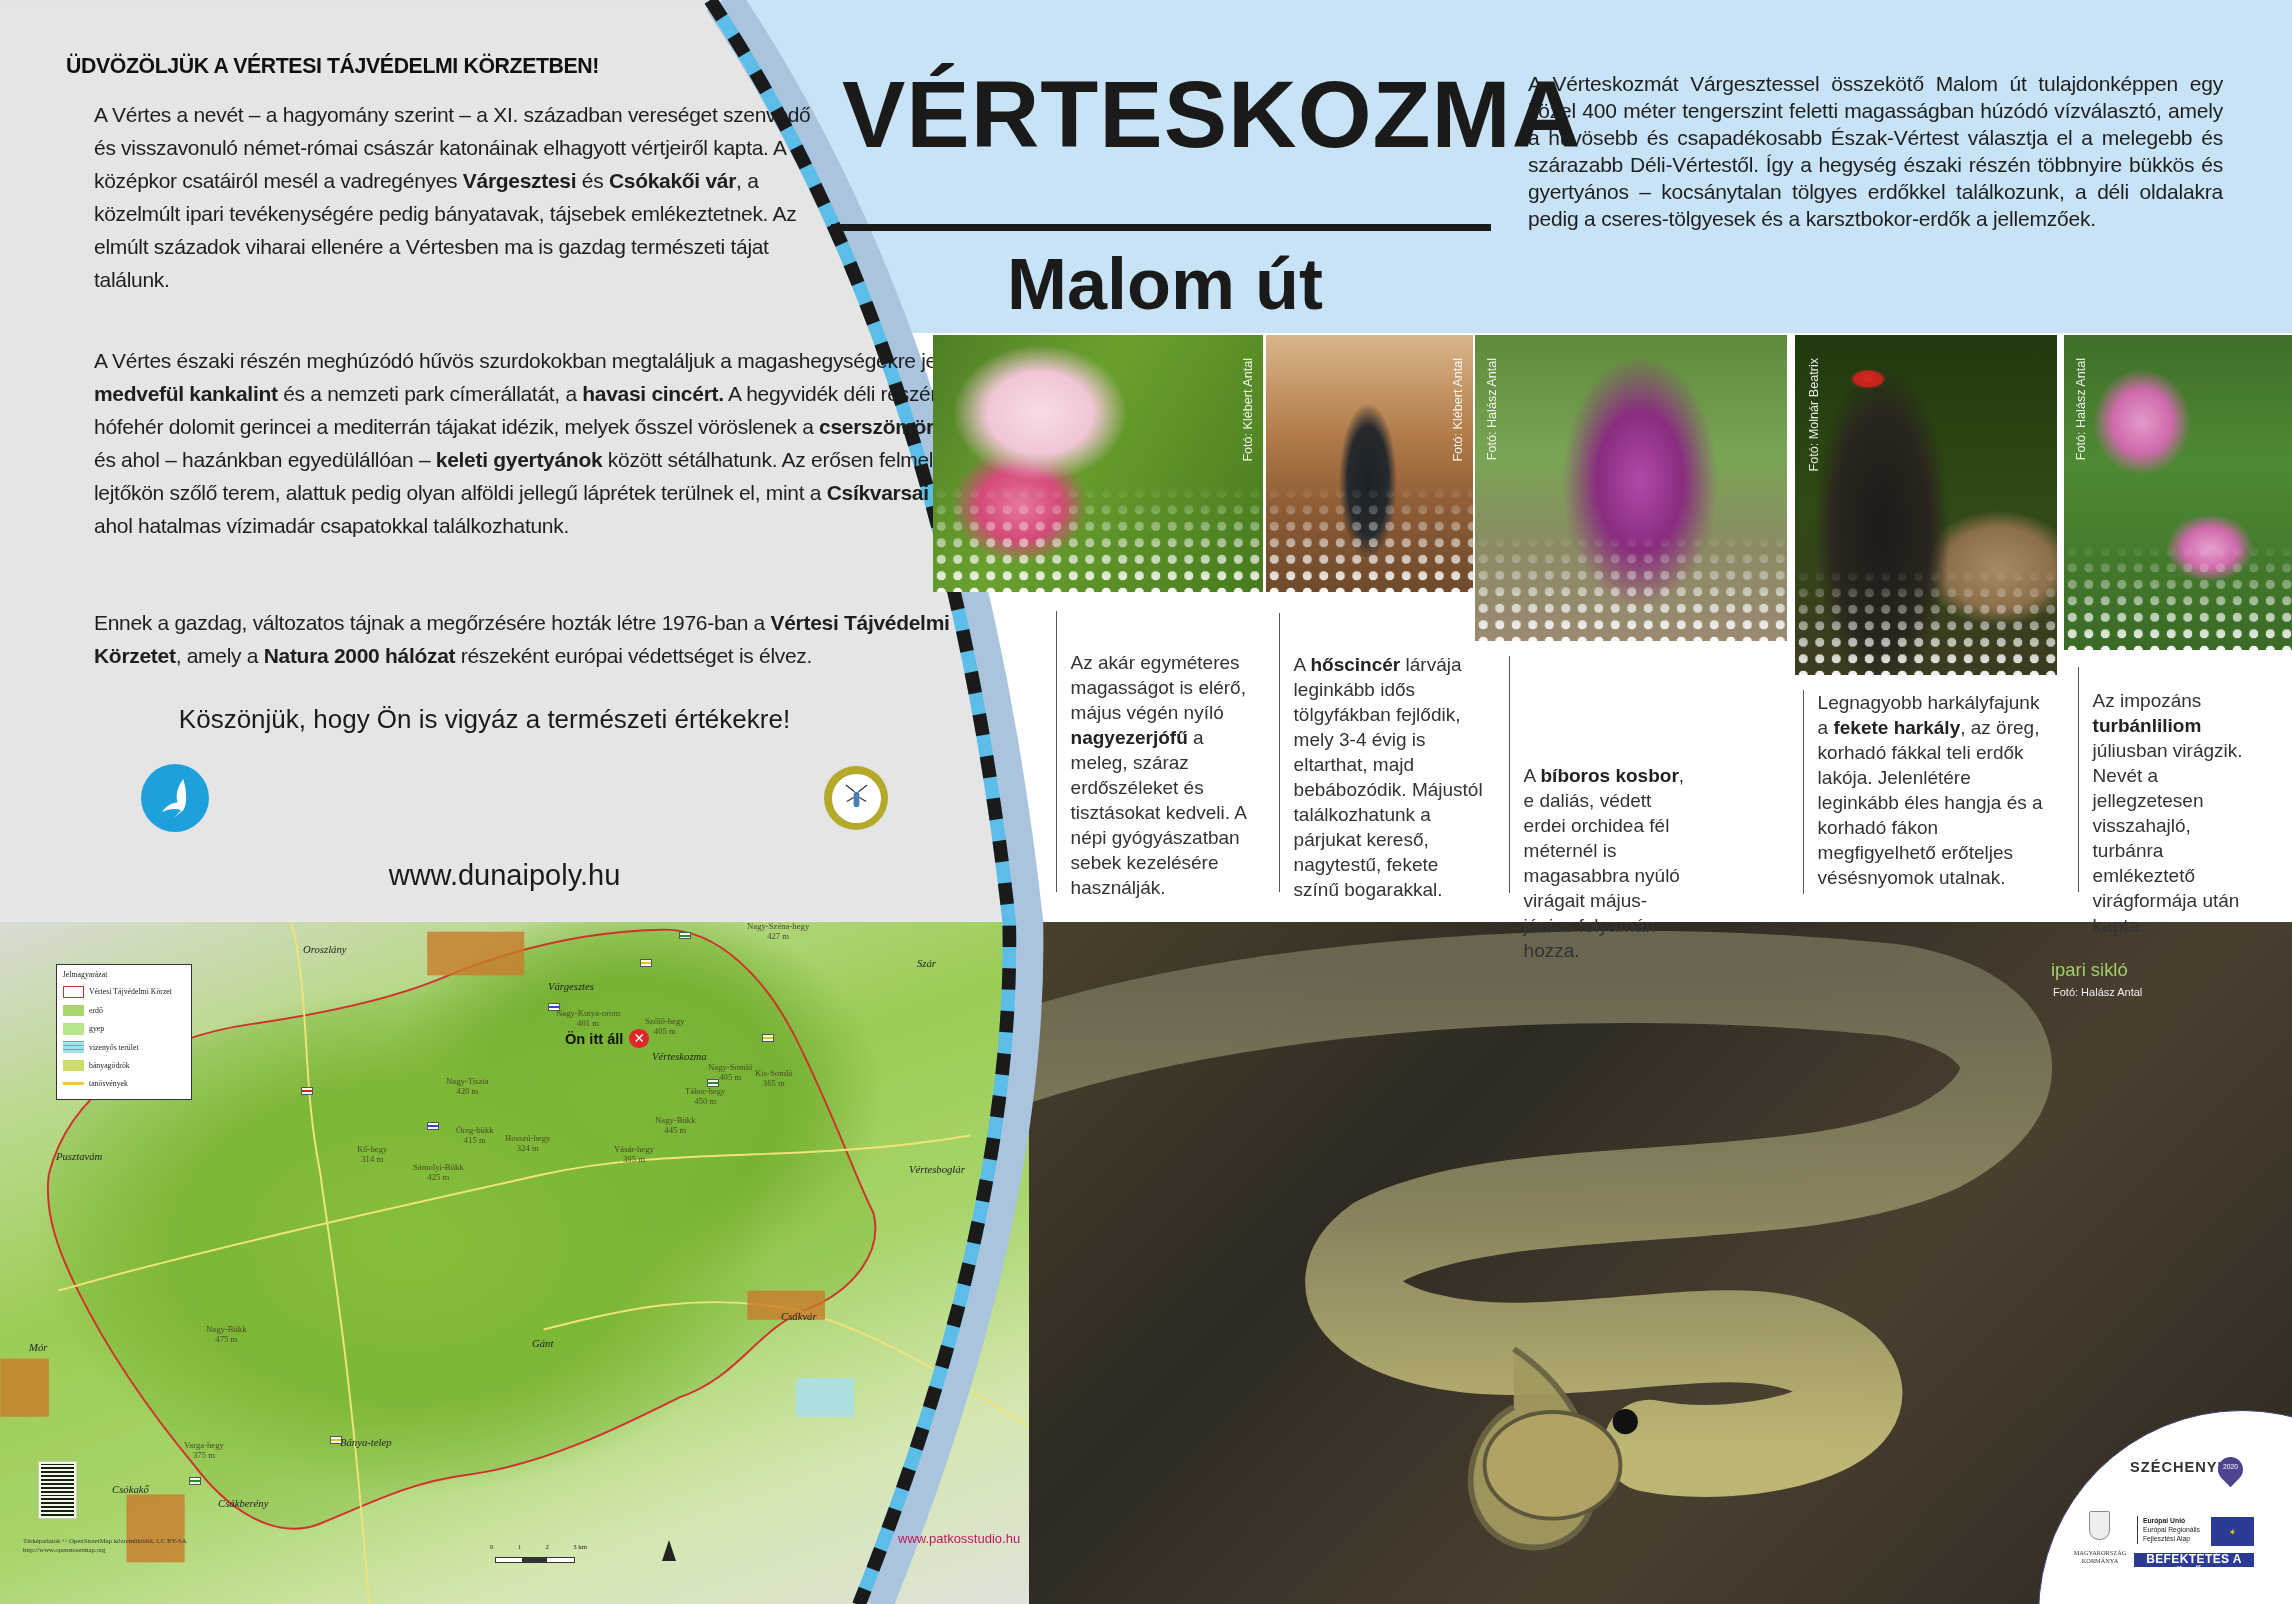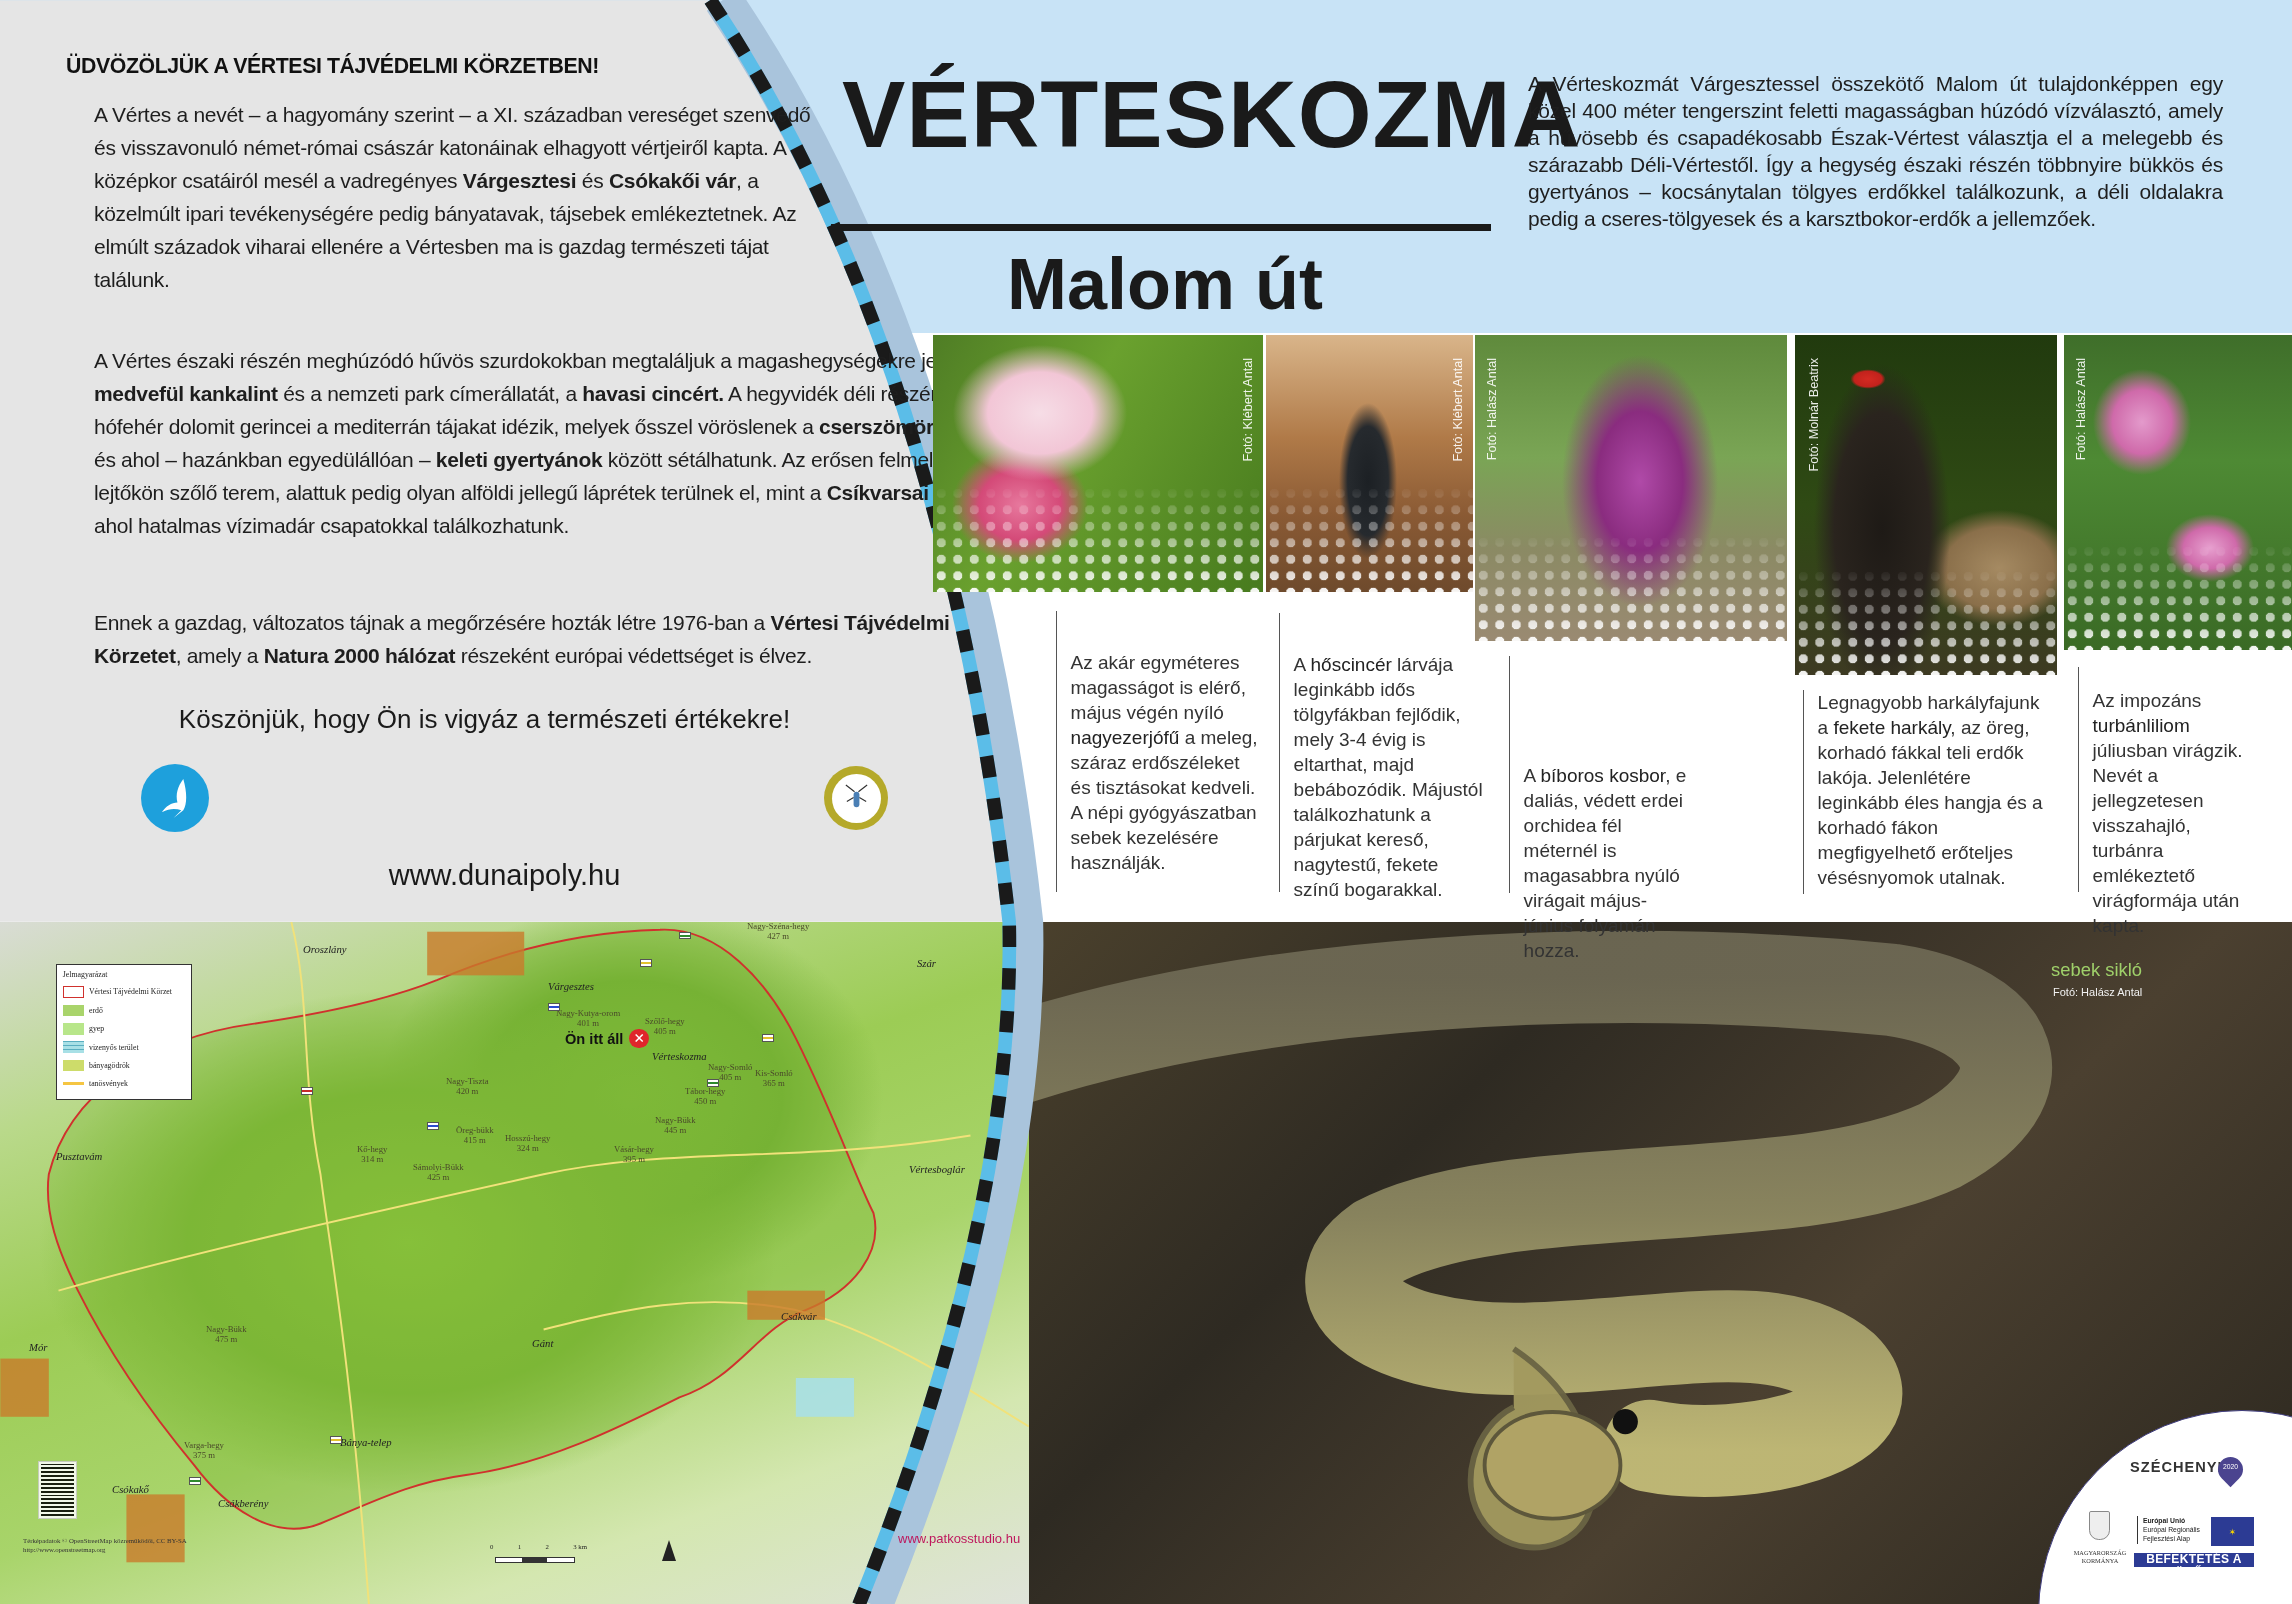--- a/index.html
+++ b/index.html
@@ -94,21 +94,21 @@
       radial-gradient(ellipse 68px 165px at 87px 194px, #1e1a16 0%, #2a241e 70%, rgba(0,0,0,0) 100%),
       radial-gradient(ellipse 78px 58px at 204px 233px, #a58a62 0%, #8a6f4a 70%, rgba(0,0,0,0) 100%),
       linear-gradient(180deg, #213a0e 0%, #2f4a14 50%, #3d3a22 100%); }
   #ph-lily { left: 2064px; width: 229px; height: 315px; background:
       radial-gradient(ellipse 49px 53px at 78px 87px, #e39acb 0%, #cf6aaa 60%, rgba(0,0,0,0) 100%),
       radial-gradient(ellipse 44px 34px at 146px 213px, #e7a0cf 0%, #cf6aaa 60%, rgba(0,0,0,0) 100%),
       linear-gradient(180deg, #3f6e2a 0%, #4e8a34 40%, #3a6a25 100%); }
 
   
   .caption { position: absolute; font-size: 19px; line-height: 25px; color: #333; border-left: 1.9px solid #555; padding-left: 13.6px; }
-  .caption b { font-weight: normal; color: #222; margin-top: 24px; }
+  .caption b { font-weight: bold; color: #222; margin-top: 24px; }
   #cap1 { left: 1056px; top: 611px; width: 206px; height: 281px; padding-top: 39px; }
   #cap2 { left: 1279px; top: 613px; width: 204px; height: 279px; padding-top: 39px; }
   #cap3 { left: 1509px; top: 656px; width: 184px; height: 237px; padding-top: 107px; }
   #cap4 { left: 1803px; top: 690px; width: 252px; height: 204px; padding-top: 0; }
   #cap5 { left: 2078px; top: 667px; width: 165px; height: 225px; padding-top: 21.3px; }
 
   
   #snake-label { position: absolute; left: 2051px; top: 959px; font-size: 18.4px; color: #9fd06a; }
   #snake-credit { position: absolute; left: 2053px; top: 986px; font-size: 11px; color: #f1f1f1; }
   #studio { position: absolute; left: 898px; top: 1531px; font-size: 13px; color: #be185d; }
@@ -138,21 +138,21 @@
         <stop offset="0" stop-color="#6f6a55"></stop>
         <stop offset="0.5" stop-color="#8f8a62"></stop>
         <stop offset="1" stop-color="#c7c07a"></stop>
       </linearGradient>
     </defs>
     <path d="M1050 140 C1300 60 1650 40 1950 70 C2080 90 2110 170 2000 230 C1850 300 1550 260 1420 330 C1350 380 1420 440 1560 440 C1700 440 1830 400 1900 460 C1960 520 1800 560 1700 540" fill="none" stroke="url(#snk)" stroke-width="95" stroke-linecap="round" opacity="0.92"></path>
     <path d="M1560 440 C1620 480 1650 540 1640 600 C1630 650 1560 660 1530 620 C1500 580 1520 520 1560 500" fill="#a39a5f" stroke="#6a6444" stroke-width="6" opacity="0.95"></path>
     <ellipse cx="1600" cy="560" rx="70" ry="55" fill="#b0a365" stroke="#5d573b" stroke-width="4"></ellipse>
     <circle cx="1675" cy="515" r="13" fill="#111"></circle>
   </svg>
-  <div id="snake-label" style="top:37px">sebek sikló</div>
+  <div id="snake-label" style="top:37px">ipari sikló</div>
   <div id="snake-credit" style="top:64px">Fotó: Halász Antal</div>
 </div>
 
 <div id="map">
   <svg class="boundary" width="1029" height="683" viewBox="0 0 1060 704">
     <path d="M50 260 C70 180 150 120 260 105 C330 95 400 80 450 60 C520 30 600 10 680 8 C740 5 790 60 820 120 C860 200 880 260 900 300 C910 340 880 380 830 400 C780 420 760 470 700 490 C640 520 560 560 480 570 C420 578 380 600 330 620 C280 640 230 600 200 560 C150 500 110 440 80 380 C60 340 45 300 50 260 Z" fill="rgba(120,180,50,0.35)" stroke="#d0312d" stroke-width="2"></path>
     <path d="M60 380 C200 340 380 300 560 260 C700 230 820 250 1000 220" fill="none" stroke="#f1e27a" stroke-width="2"></path>
     <path d="M300 0 C320 80 310 160 330 260 C340 340 360 440 380 704" fill="none" stroke="#f1e27a" stroke-width="2"></path>
     <path d="M560 420 C640 400 720 380 820 400 C900 420 980 470 1060 520" fill="none" stroke="#f1e27a" stroke-width="2"></path>
     <rect x="770" y="380" width="80" height="30" fill="#c97a2a" opacity="0.8"></rect>

